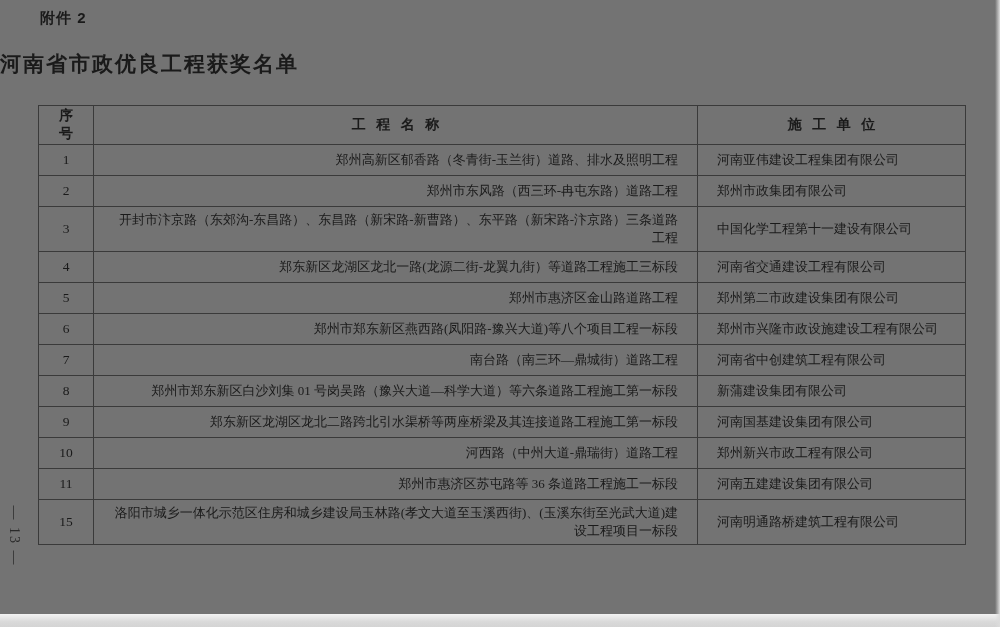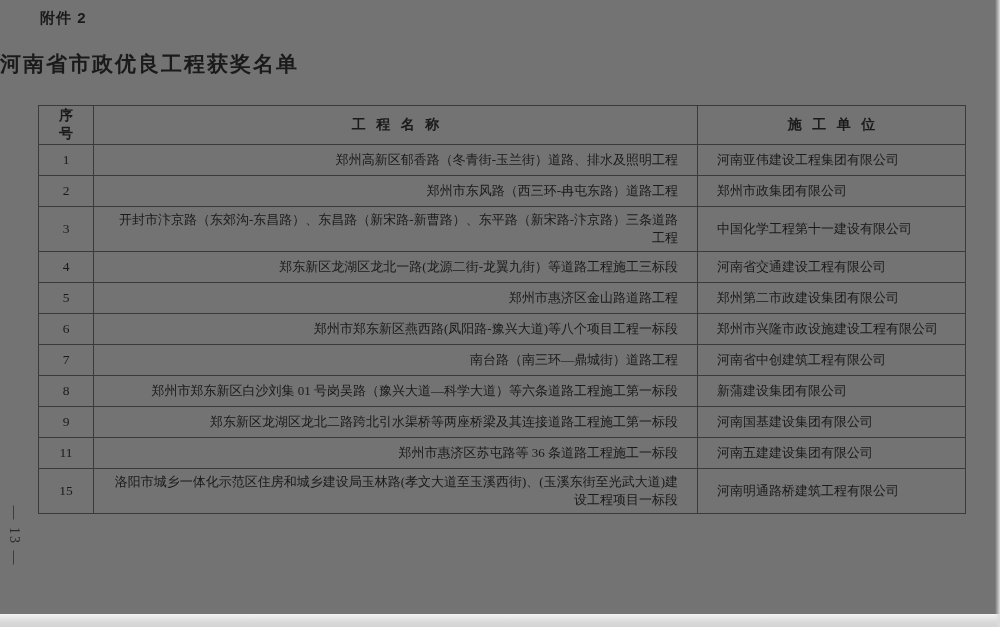--- a/index.html
+++ b/index.html
@@ -170,20 +170,25 @@
     <td class="cell-no">8</td>
     <td class="cell-project">郑州市郑东新区白沙刘集 01 号岗吴路（豫兴大道—科学大道）等六条道路工程施工第一标段</td>
     <td class="cell-company">新蒲建设集团有限公司</td>
   </tr>
         <tr>
     <td class="cell-no">9</td>
     <td class="cell-project">郑东新区龙湖区龙北二路跨北引水渠桥等两座桥梁及其连接道路工程施工第一标段</td>
     <td class="cell-company">河南国基建设集团有限公司</td>
   </tr>
         <tr>
+    <td class="cell-no">10</td>
+    <td class="cell-project">河西路（中州大道-鼎瑞街）道路工程</td>
+    <td class="cell-company">郑州新兴市政工程有限公司</td>
+  </tr>
+        <tr>
     <td class="cell-no">11</td>
     <td class="cell-project">郑州市惠济区苏屯路等 36 条道路工程施工一标段</td>
     <td class="cell-company">河南五建建设集团有限公司</td>
   </tr>
         <tr class="tall">
     <td class="cell-no">15</td>
     <td class="cell-project">洛阳市城乡一体化示范区住房和城乡建设局玉林路(孝文大道至玉溪西街)、(玉溪东街至光武大道)建设工程项目一标段</td>
     <td class="cell-company">河南明通路桥建筑工程有限公司</td>
   </tr>
       </tbody>

